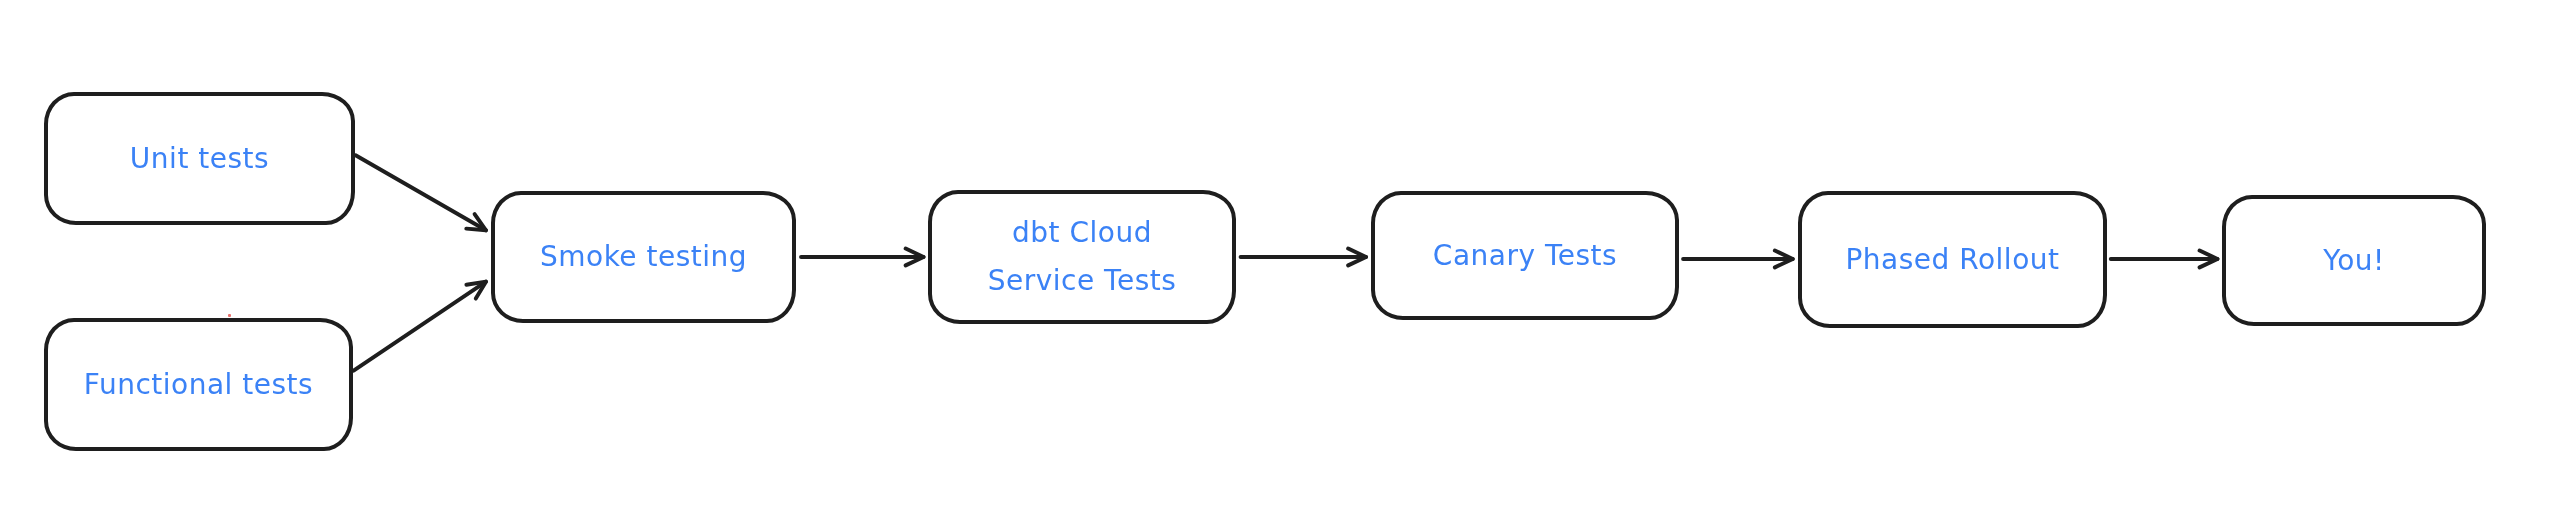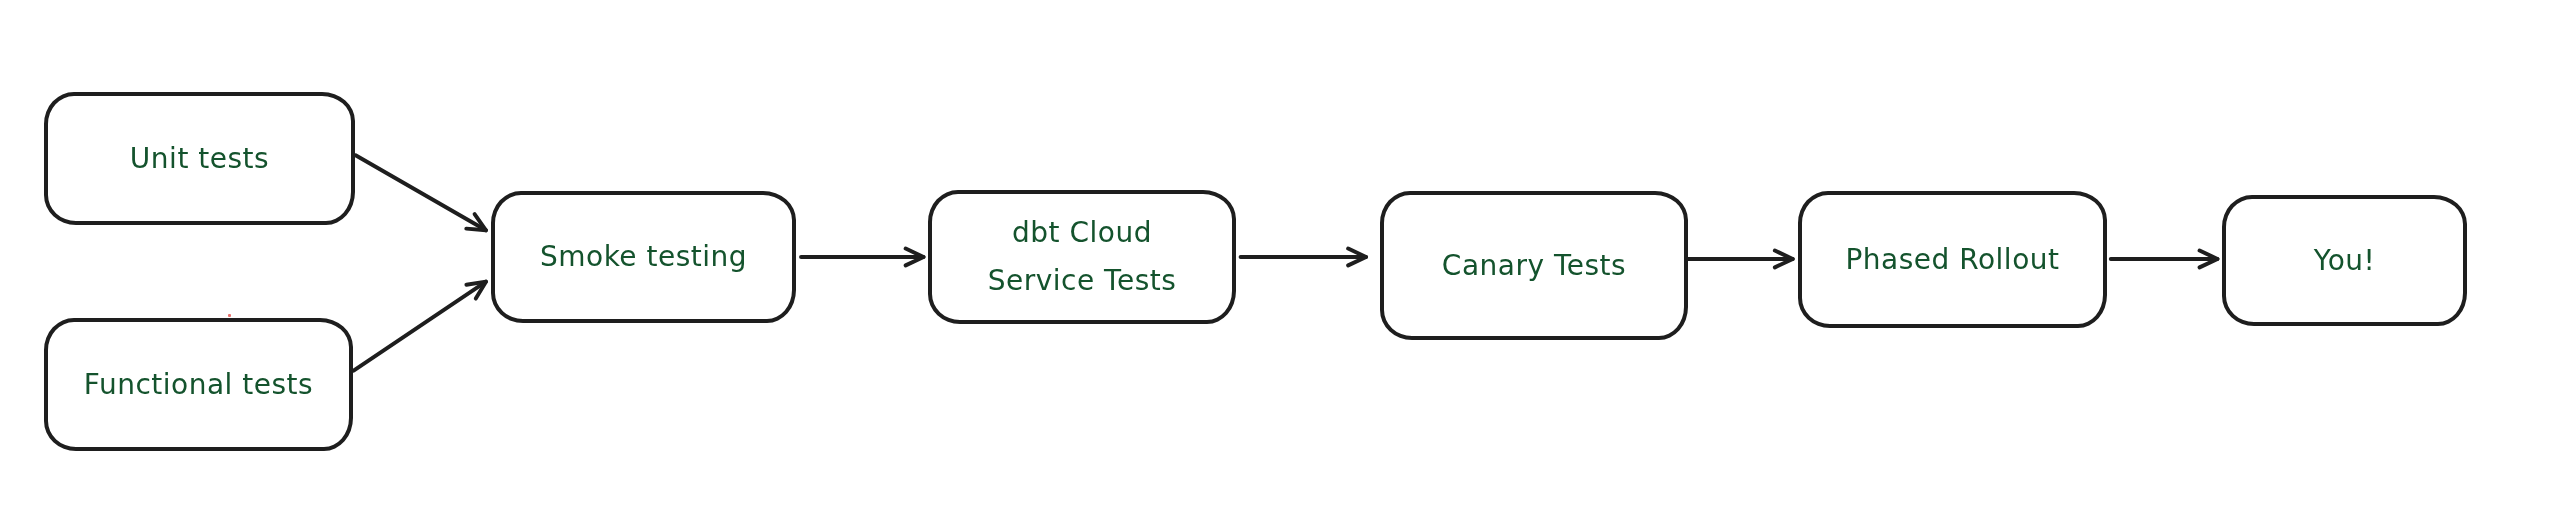--- a/index.html
+++ b/index.html
@@ -25,34 +25,34 @@
   }
   .node {
     position: absolute;
     box-sizing: border-box;
     background: #ffffff;
     border: 4px solid #1e1e1e;
     display: flex;
     align-items: center;
     justify-content: center;
     text-align: center;
-    color: #14532d;
+    color: #3b82f6;
     font-size: 28px;
     letter-spacing: 0.5px;
     line-height: 1.7;
     white-space: pre-line;
     border-radius: 30px 33px 29px 32px / 32px 29px 33px 30px;
   }
   .node-unit       { left: 44px;   top: 92px;  width: 311px; height: 133px; }
   .node-functional { left: 44px;   top: 298px; width: 309px; height: 133px; margin-top: 20px; }
   .node-smoke      { left: 491px;  top: 191px; width: 305px; height: 132px; }
   .node-dbt        { left: 928px;  top: 190px; width: 308px; height: 134px; align-items: center; }
-  .node-canary     { left: 1371px; top: 191px; width: 308px; height: 149px; margin-left: 9px; }
+  .node-canary     { left: 1371px; top: 191px; width: 308px; height: 129px; }
   .node-phased     { left: 1798px; top: 191px; width: 309px; height: 137px; }
-  .node-you        { left: 2222px; top: 195px; width: 245px; height: 131px; }
+  .node-you        { left: 2222px; top: 195px; width: 264px; height: 131px; }
   .red-speck {
     position: absolute;
     left: 228px;
     top: 314px;
     width: 3px;
     height: 3px;
     background: #e8736f;
     border-radius: 1px;
   }
   .edge-stroke {

